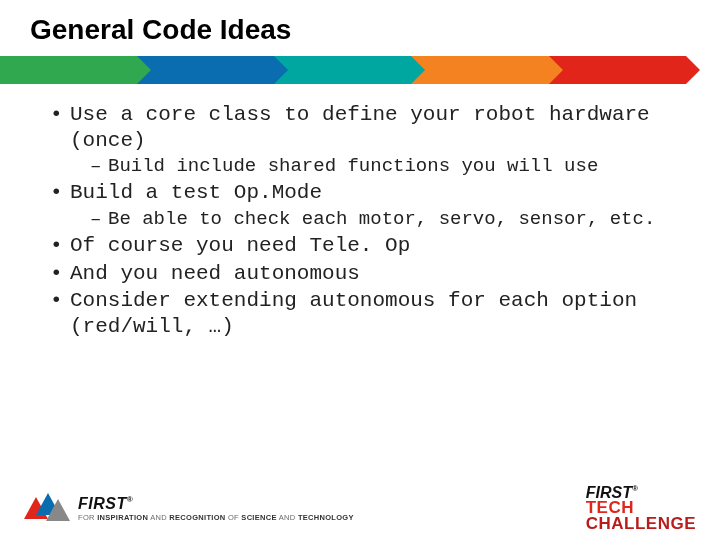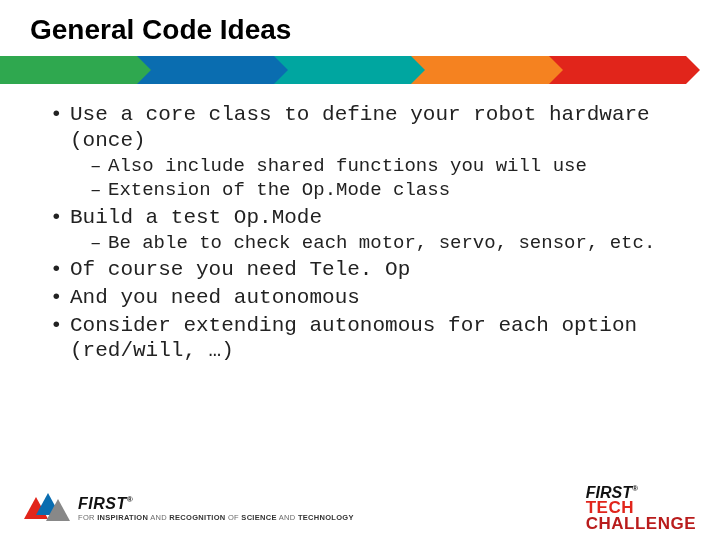--- a/index.html
+++ b/index.html
@@ -117,22 +117,21 @@
   <div class="seg orange"></div>
   <div class="seg red"></div>
   <div class="seg white"></div>
 </div>
 
 <div class="content">
   <ul class="top">
     <li>
       <span>Use a core class to define your robot hardware (once)</span>
       <ul class="sub">
-        <li><span>Also include shared functions you will use</span></li>
-        <li><span>Extension of the Op.Mode class</span></li>
+        <li><span>Build include shared functions you will use</span></li>
       </ul>
     </li>
     <li>
       <span>Build a test Op.Mode</span>
       <ul class="sub">
         <li><span>Be able to check each motor, servo, sensor, etc.</span></li>
       </ul>
     </li>
     <li><span>Of course you need Tele. Op</span></li>
     <li><span>And you need autonomous</span></li>

